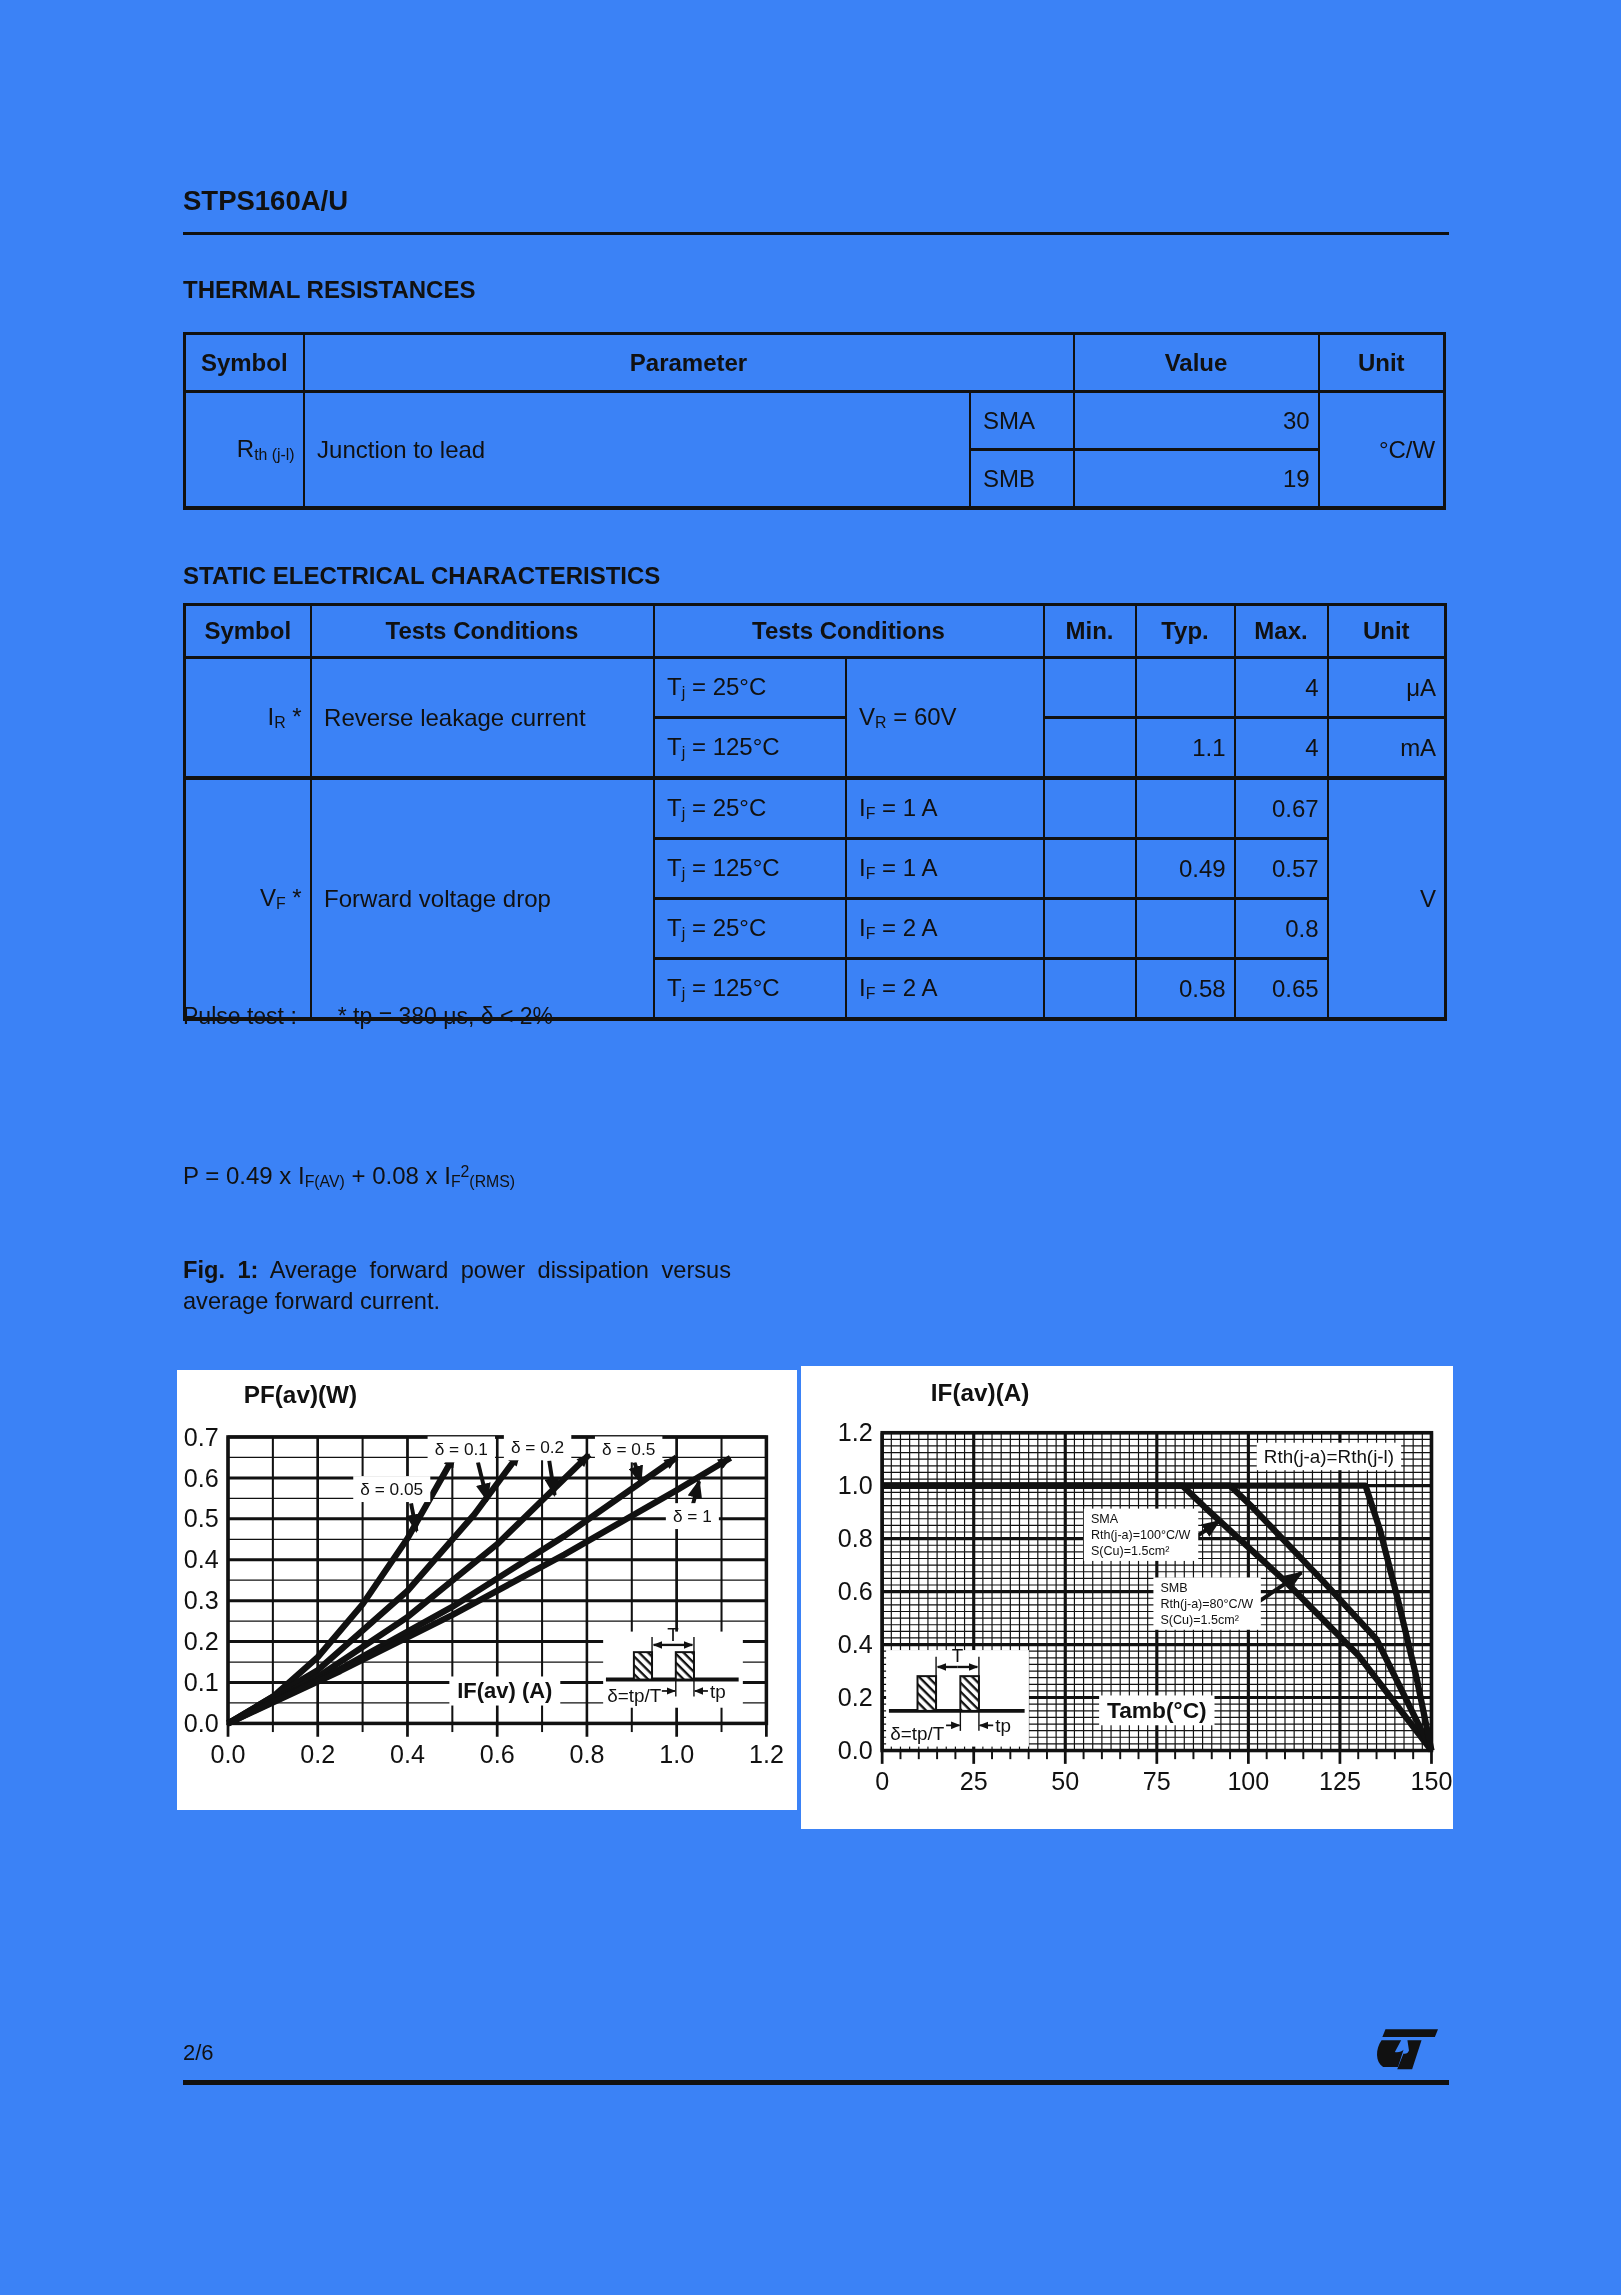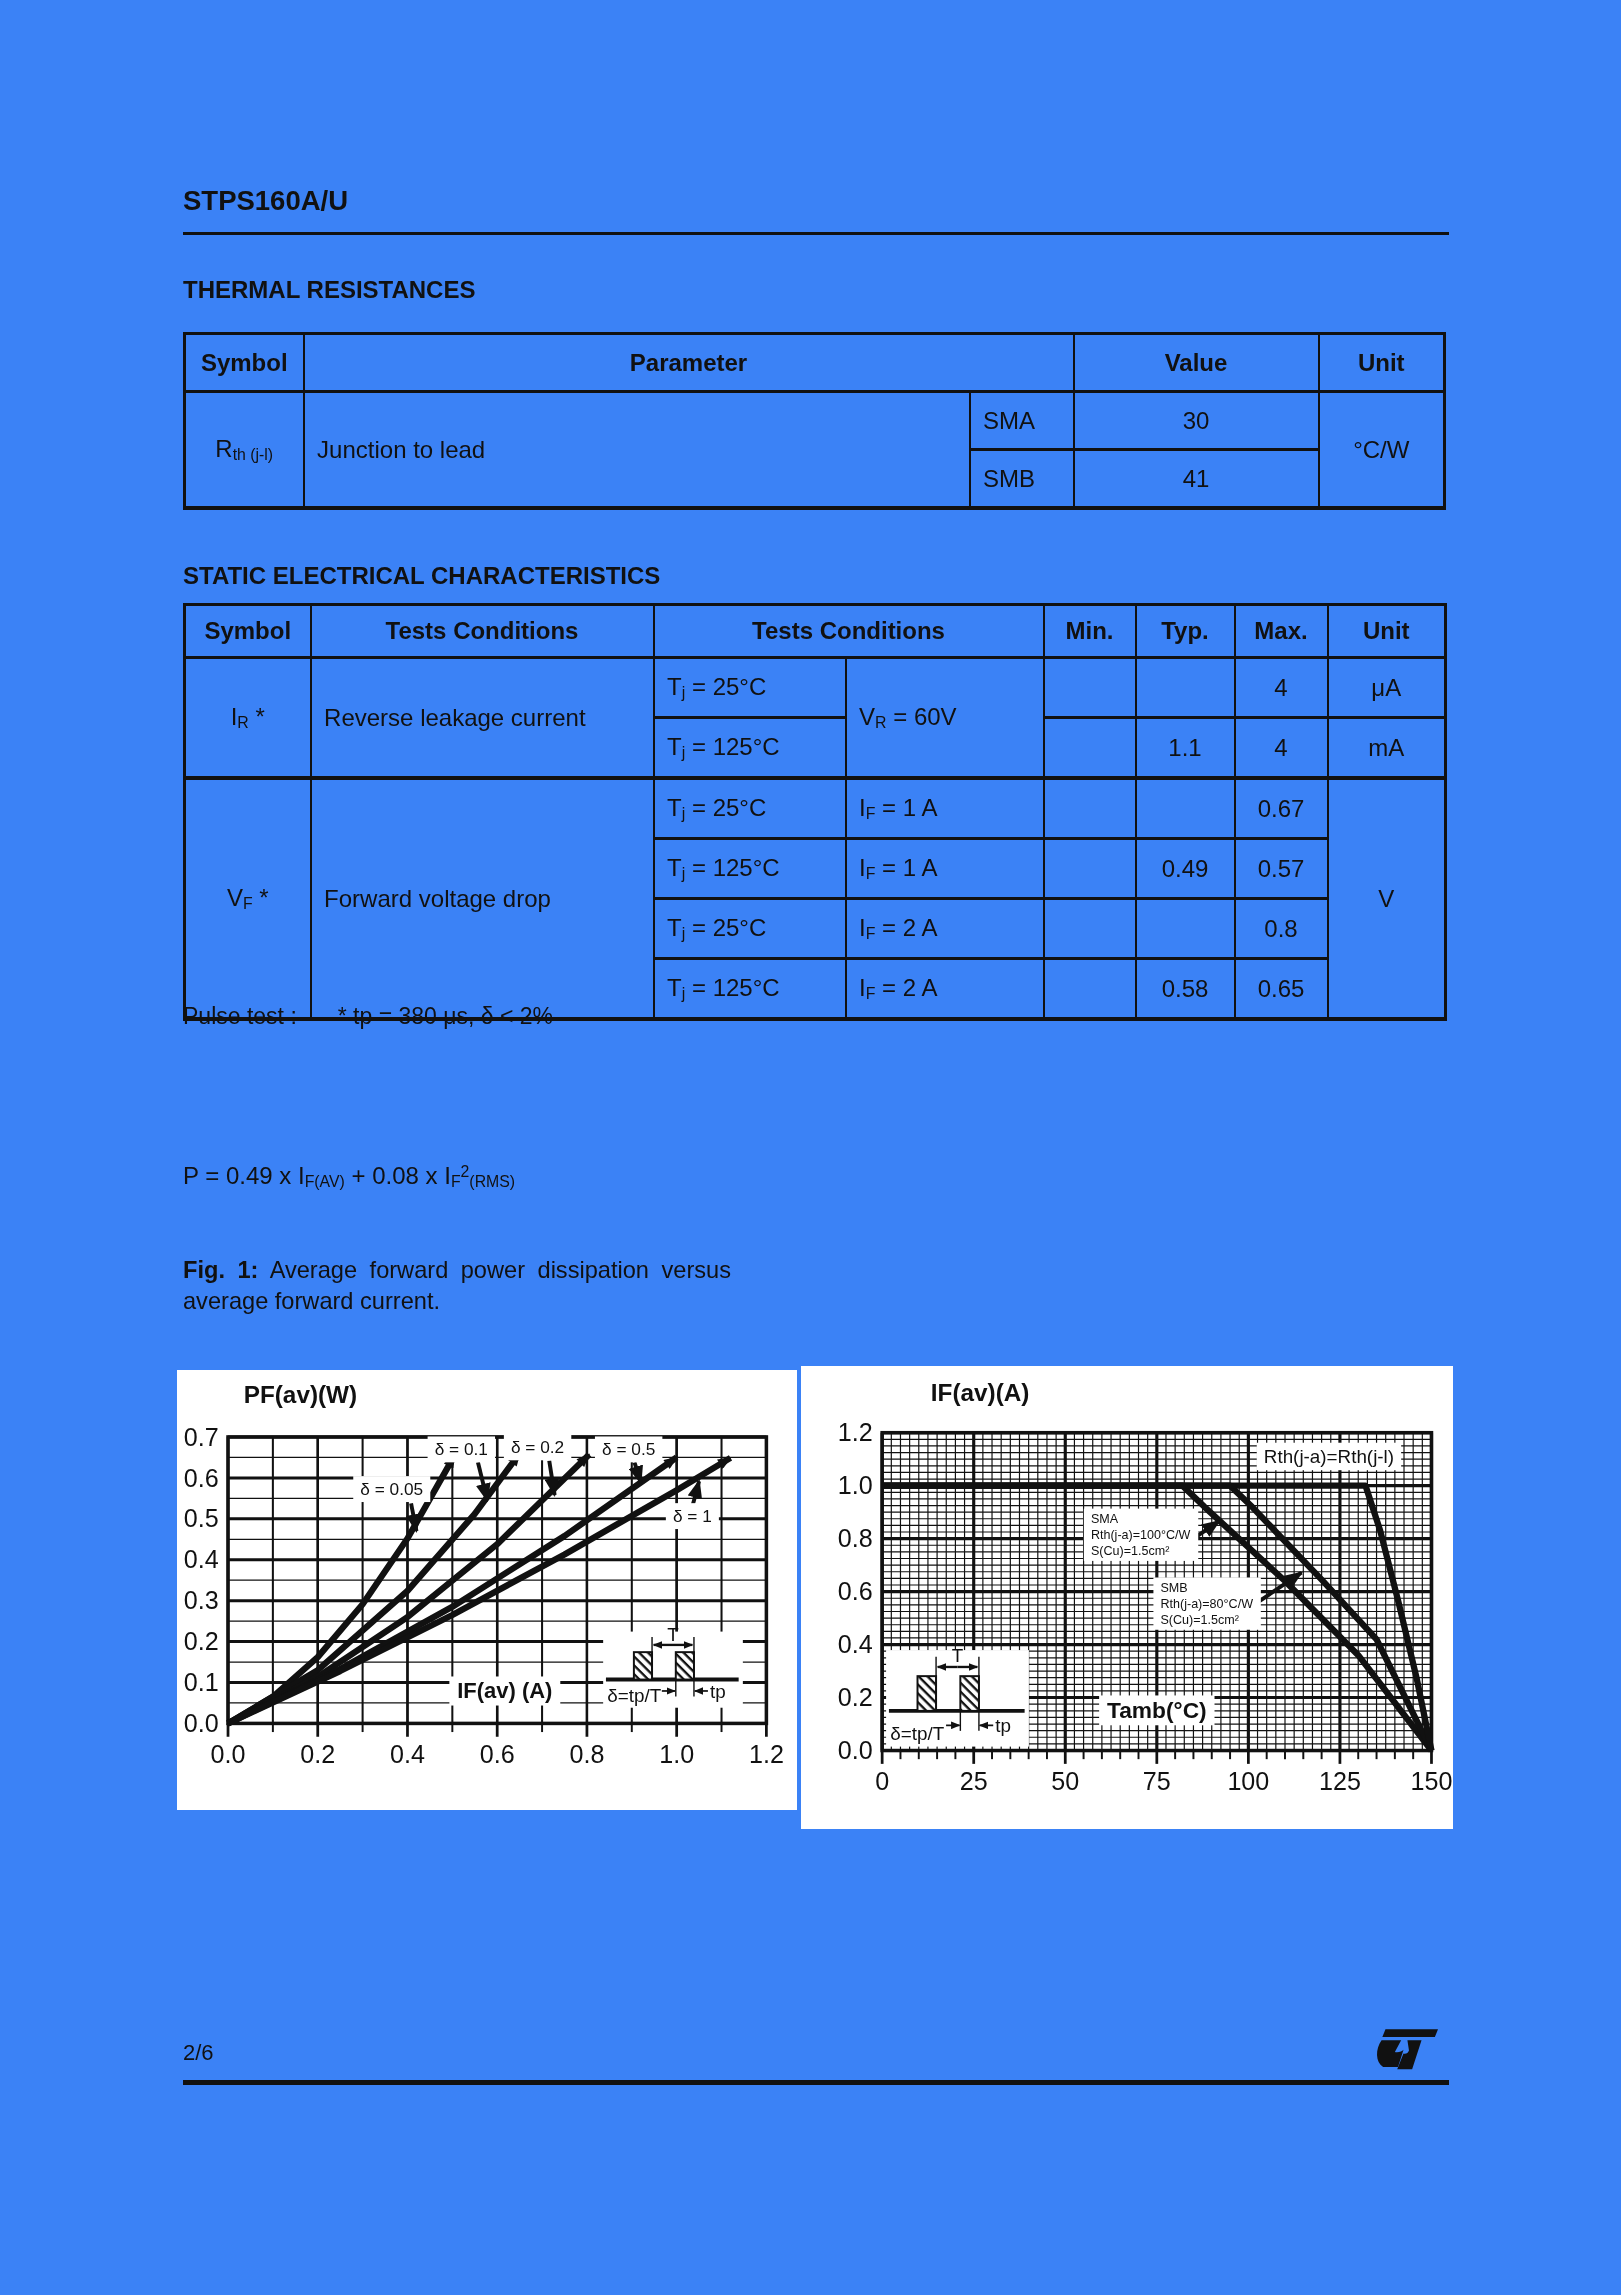--- a/index.html
+++ b/index.html
@@ -10,21 +10,21 @@
   .title-rule{left:183px;top:232px;width:1266px;height:3.1px;}
   .h2{position:absolute;left:183px;font-size:24px;font-weight:bold;}
   #h-thermal{top:276px;} #h-static{top:562px;}
   table{position:absolute;left:183px;border-collapse:collapse;table-layout:fixed;
         border:3.1px solid #111;border-bottom-width:4.7px;font-size:24px;}
   .t1{top:332px;width:1260px;} .t2{top:603px;width:1260px;}
   td,th{border:2.4px solid #111;padding:0 7.9px;overflow:hidden;white-space:nowrap;}
   th{font-weight:bold;border-bottom-width:3.9px;text-align:center;}
   .t1 tr.head th{height:55px;} .t1 td{height:55px;}
   .t2 tr.head th{height:50px;} .t2 td{height:57px;}
-  .c{text-align:center;} .l{text-align:left;padding-left:12.6px;}
+  .c{text-align:right;} .l{text-align:left;padding-left:12.6px;}
   .tb{border-bottom-width:3.9px;} .sb{border-bottom-width:4.7px;}
   sub{font-size:66%;vertical-align:-16%;}
   sup{font-size:66%;vertical-align:40%;}
   .note{position:absolute;left:183px;top:1003px;font-size:23px;}
   .note-detail{margin-left:41px;}
   .para{position:absolute;left:183px;top:1129px;font-size:23.6px;}
   .equation{position:absolute;left:183px;top:1162px;font-size:24px;}
   .caption{position:absolute;top:1255px;font-size:23.6px;line-height:31px;text-align:justify;}
   .capb{font-weight:bold;}
   .cap1{left:183px;width:548px;} .cap2{left:844px;width:601px;}
@@ -63,21 +63,21 @@
     </tr>
     <tr>
       <td rowspan="2" class="c">R<sub>th (j-l)</sub></td>
       <td rowspan="2" class="l">Junction to lead</td>
       <td class="l tb">SMA</td>
       <td class="c tb">30</td>
       <td rowspan="2" class="c">°C/W</td>
     </tr>
     <tr>
       <td class="l">SMB</td>
-      <td class="c">41</td>
+      <td class="c">19</td>
     </tr>
   </tbody>
     </table>
 
   <div class="h2" id="h-static">STATIC ELECTRICAL CHARACTERISTICS</div>
 
   <table class="t2">
     <colgroup>
         <col style="width:126px">
         <col style="width:343px">

